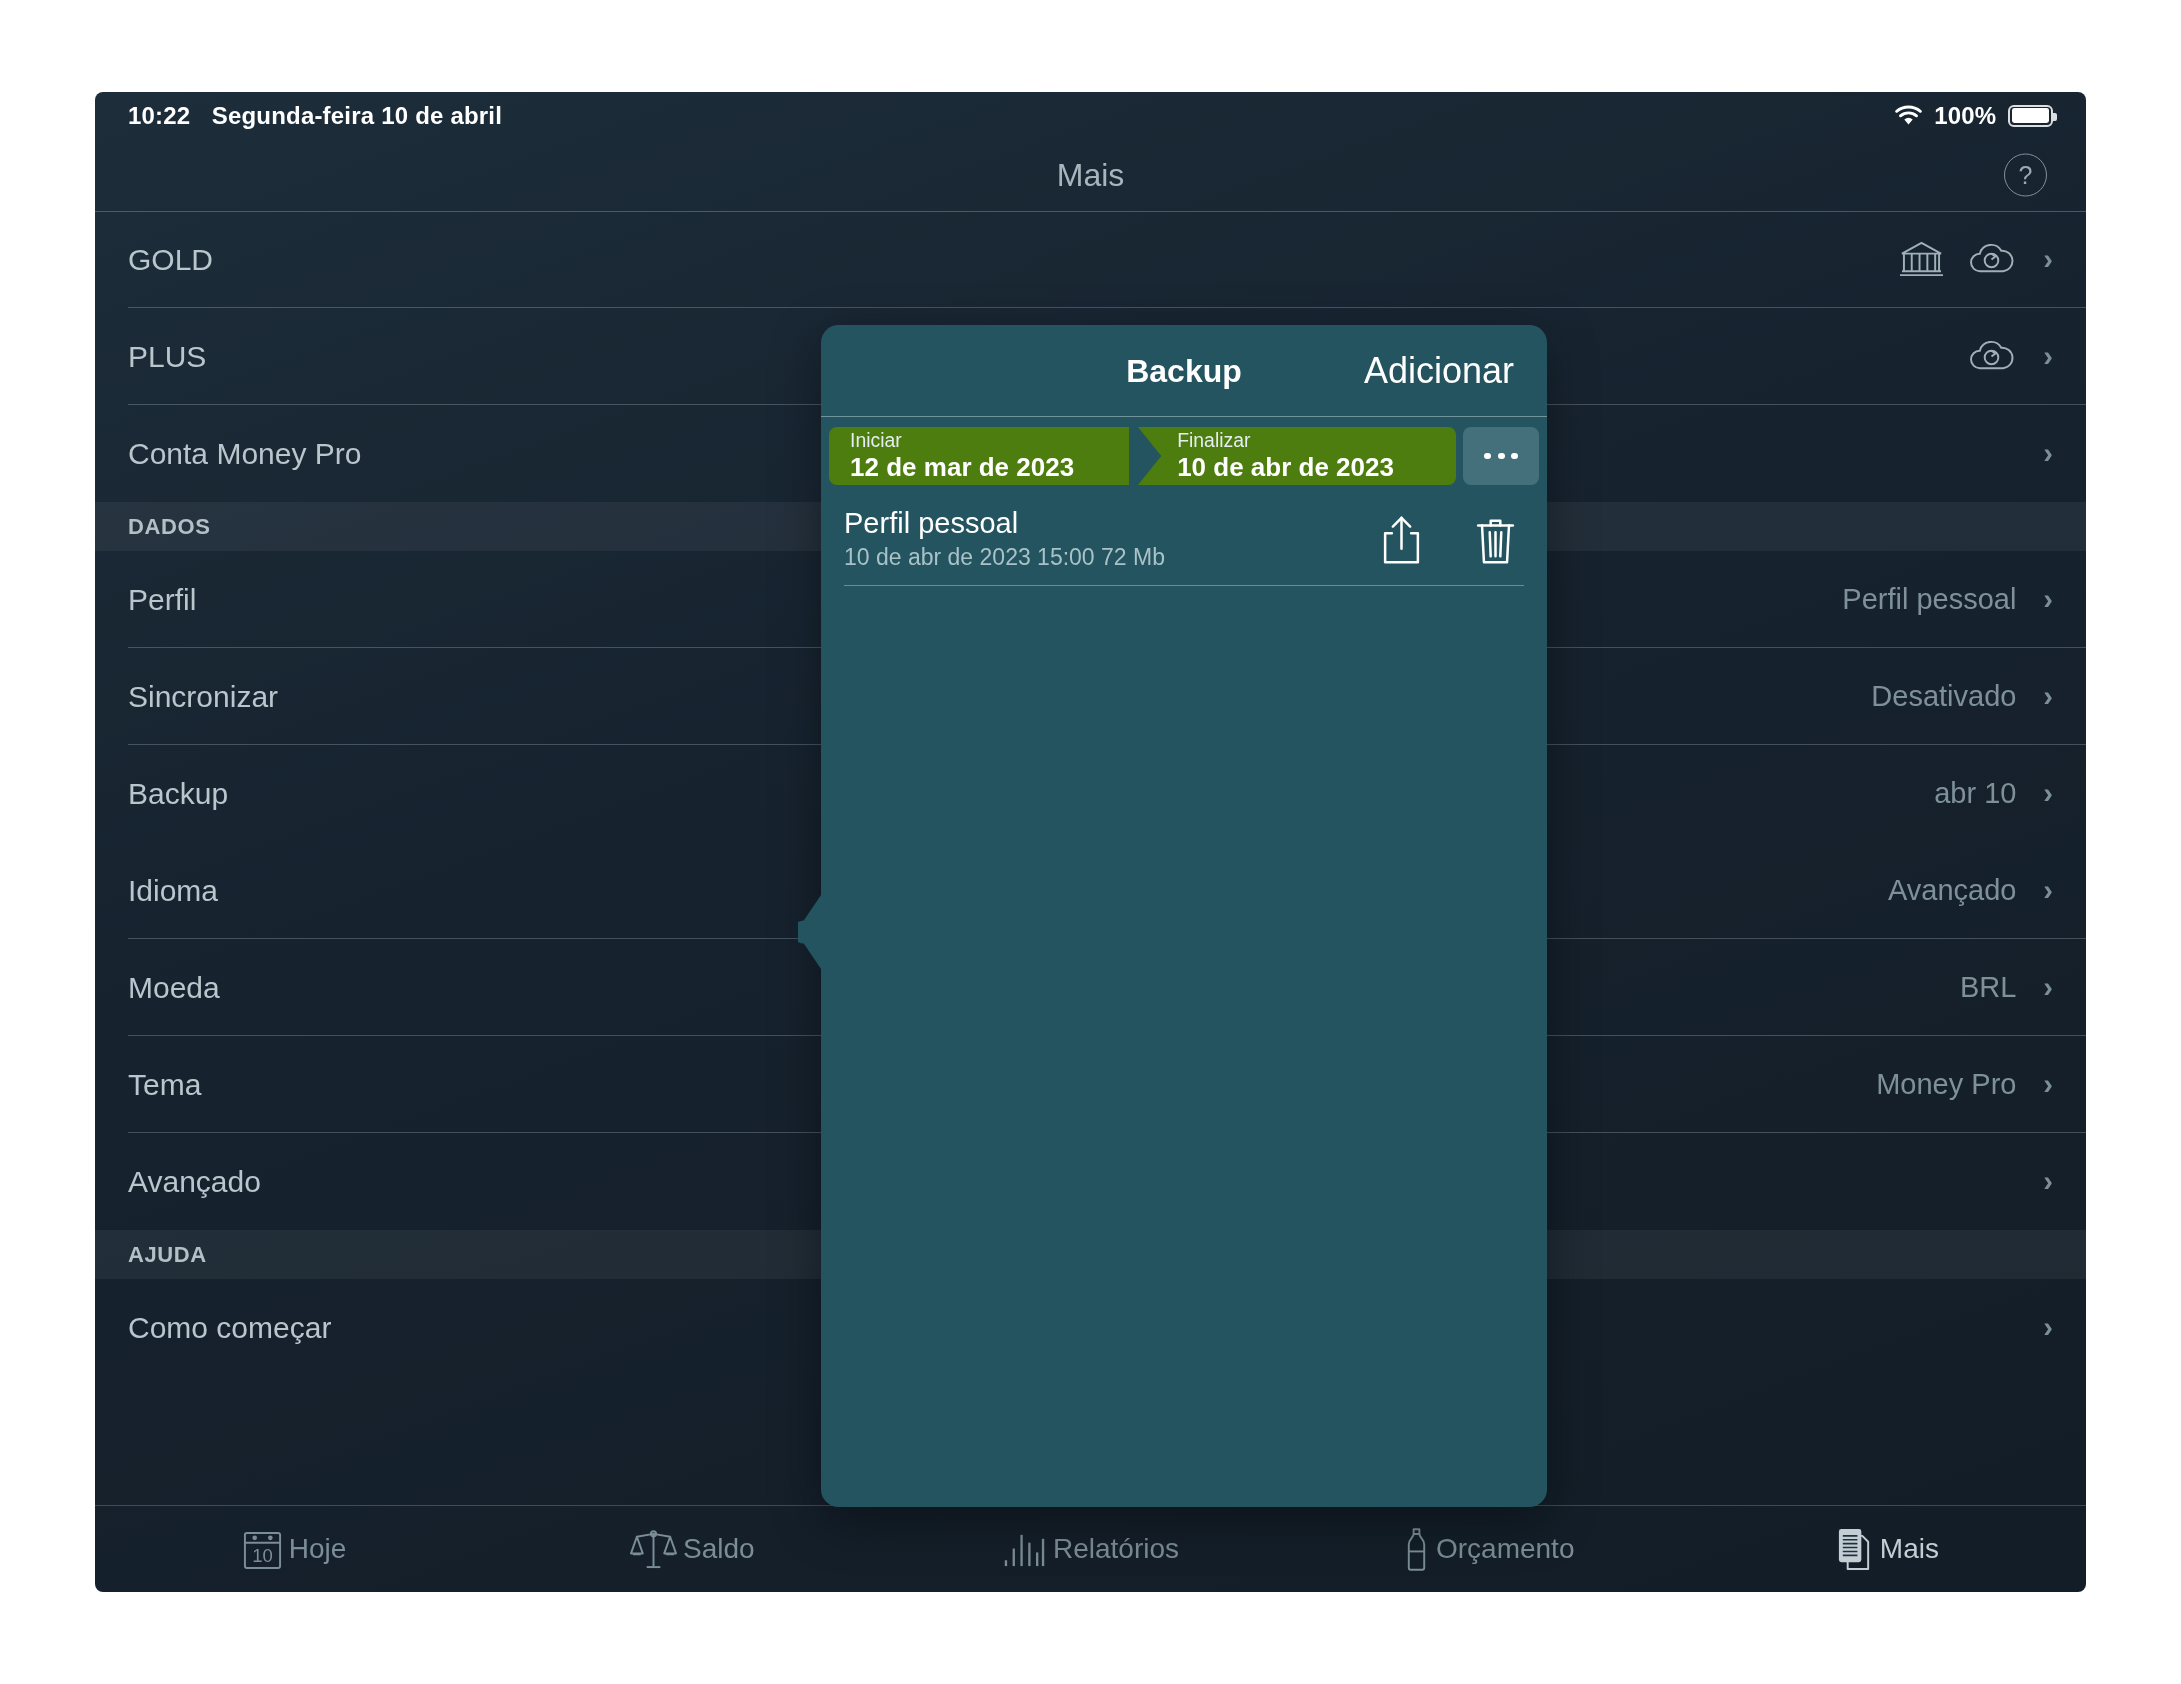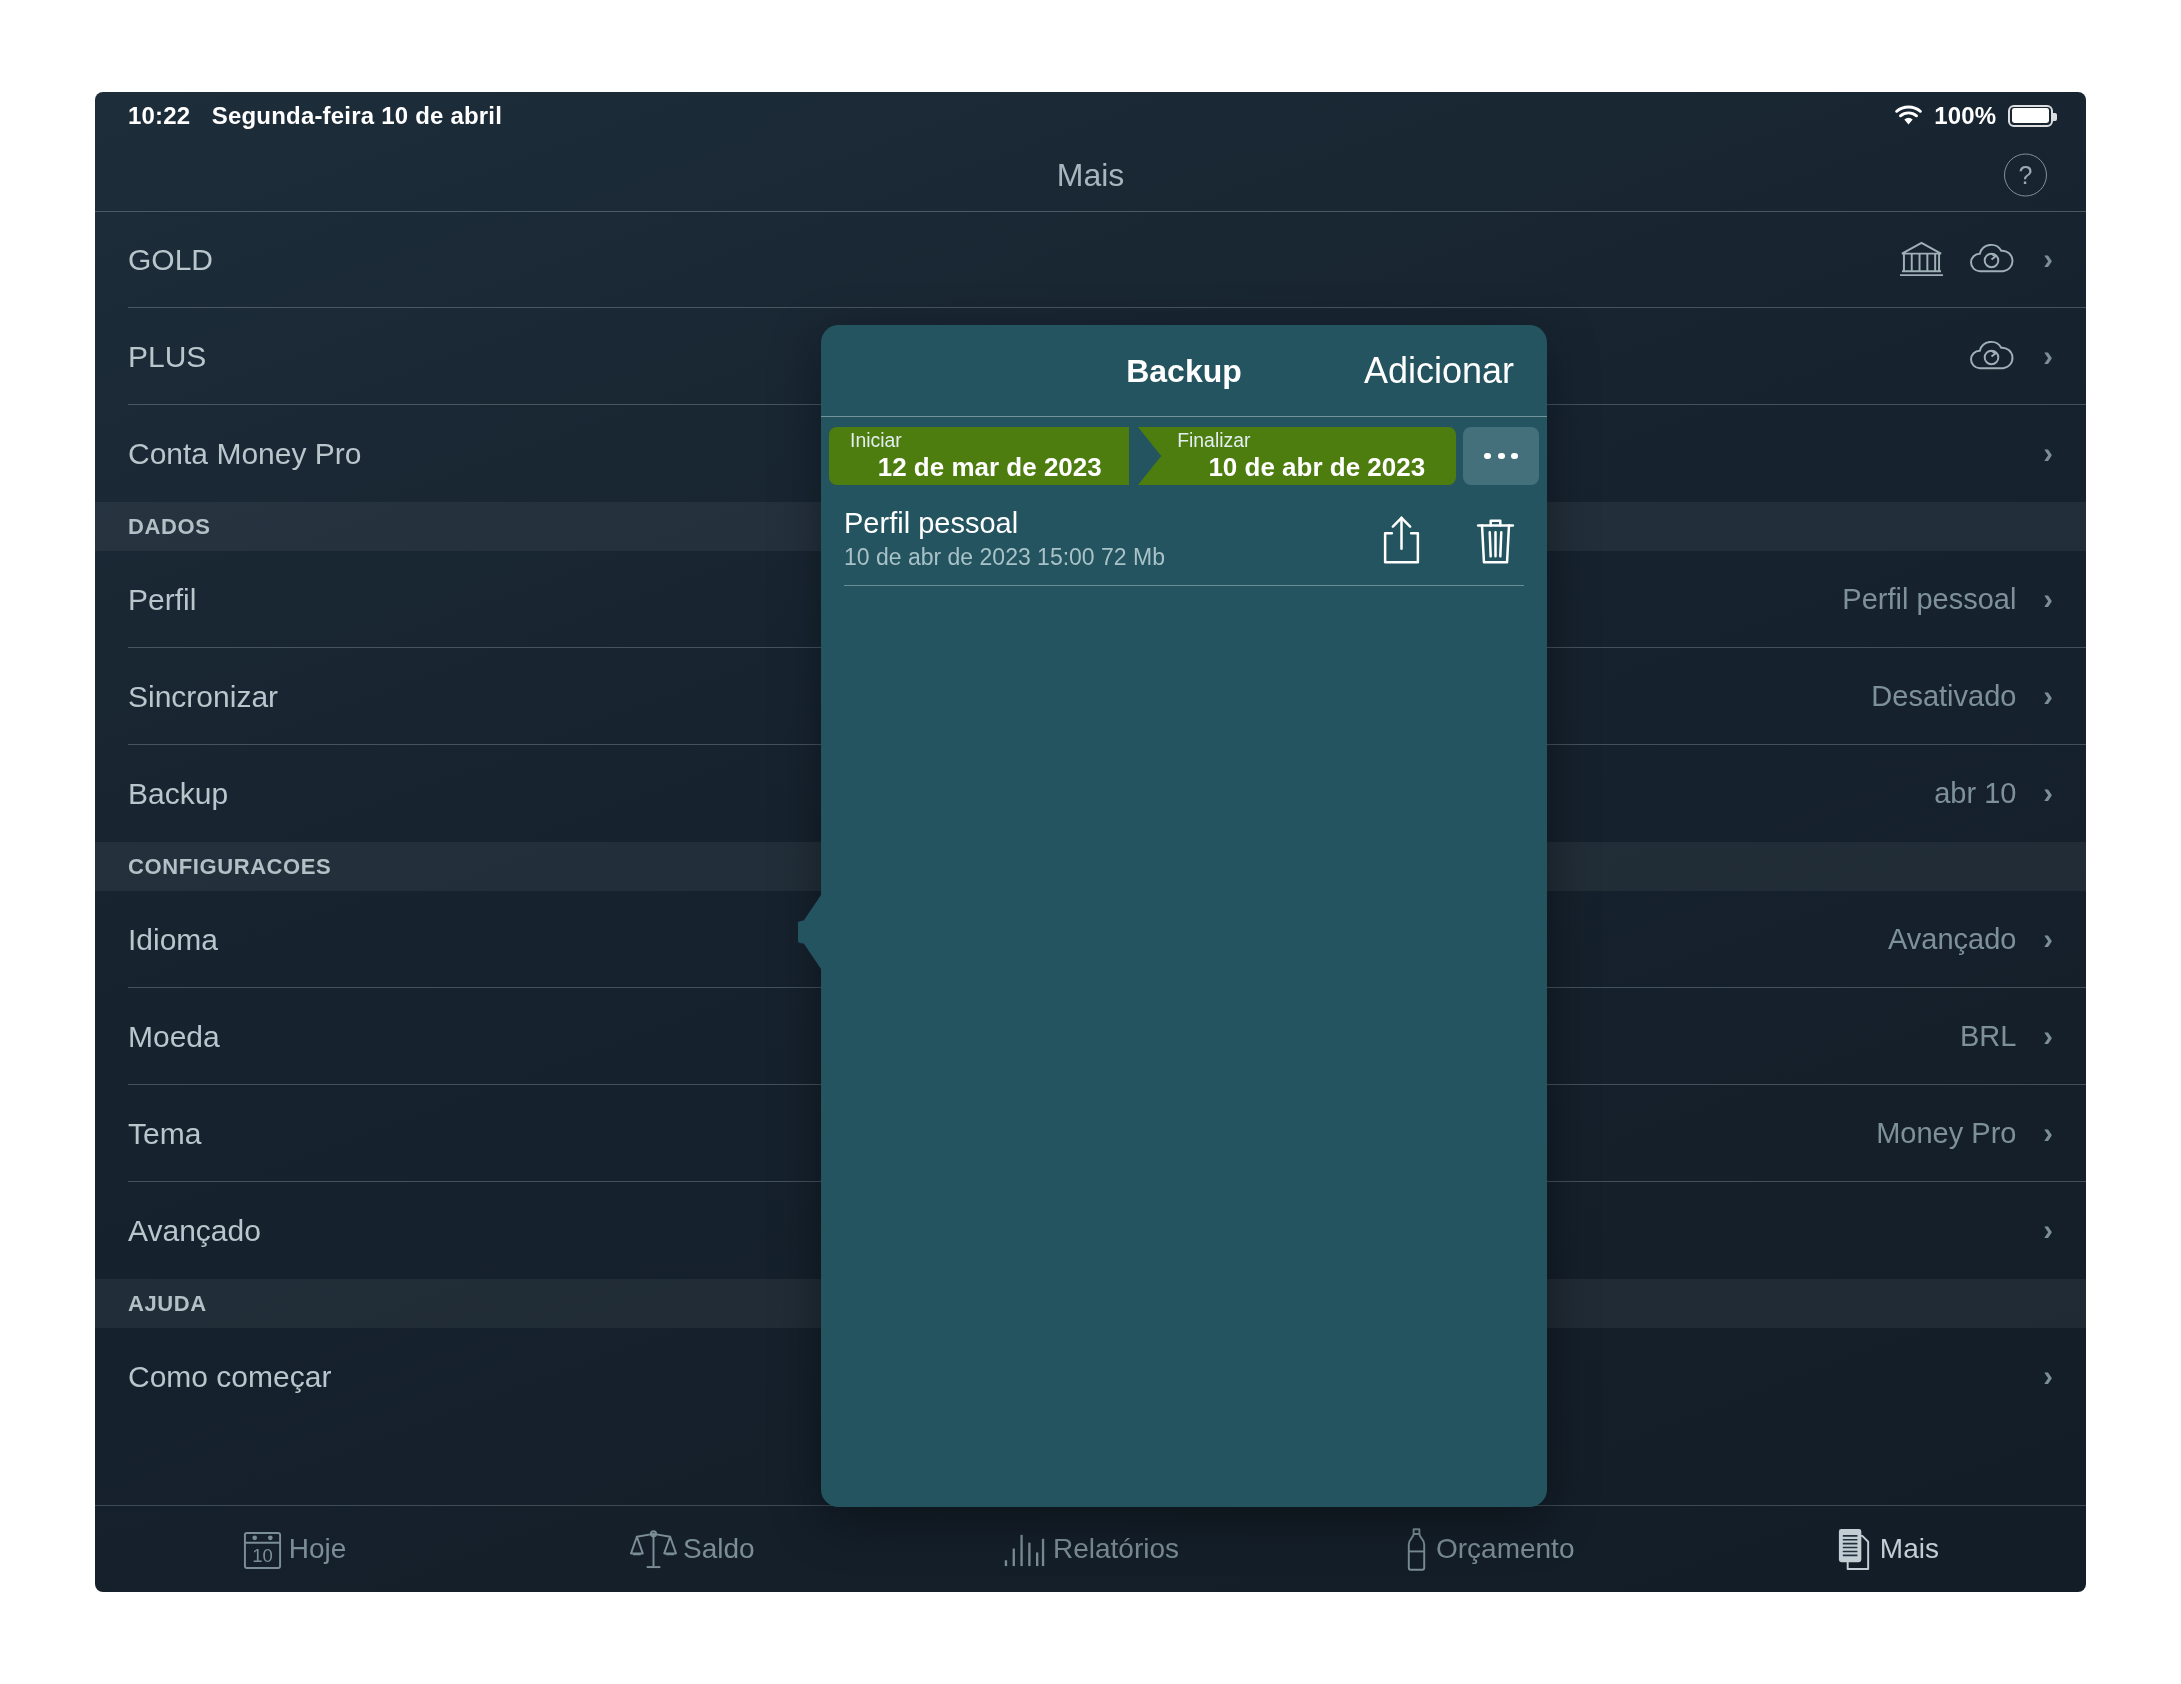--- a/index.html
+++ b/index.html
@@ -243,21 +243,20 @@
   .seg-cap {
     color: #e4eef1;
     font-size: 19.4px;
     line-height: 1.15;
   }
   .seg-val {
     color: #ffffff;
     font-size: 26px;
     font-weight: bold;
     line-height: 1.2;
-    text-align: center;
   }
   #more-btn {
     width: 76px;
     background: #43707a;
     border-radius: 7.8px;
     display: flex;
     align-items: center;
     justify-content: center;
     gap: 6.8px;
   }
@@ -377,23 +376,20 @@
           <span class="chev">›</span>
         </span>
         <span class="sep"></span>
       </div>
       <div class="row nosep">
         <span class="row-label">Backup</span>
         <span class="row-right">
           <span class="row-value">abr 10</span>
           <span class="chev">›</span>
         </span>
-      </div>
-      <div class="section-head">
-        <span>CONFIGURACOES</span>
       </div>
       <div class="row">
         <span class="row-label">Idioma</span>
         <span class="row-right">
           <span class="row-value">Avançado</span>
           <span class="chev">›</span>
         </span>
         <span class="sep"></span>
       </div>
       <div class="row">

